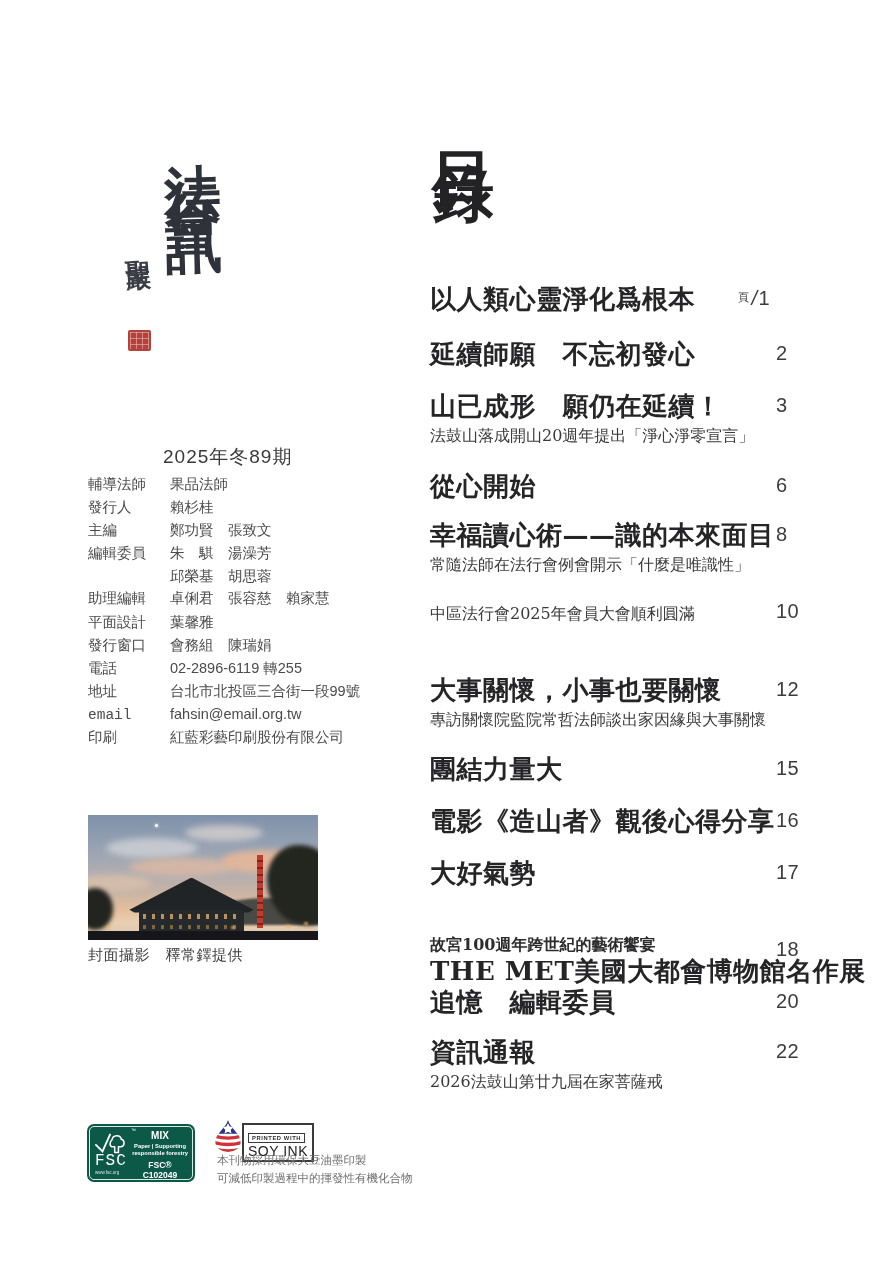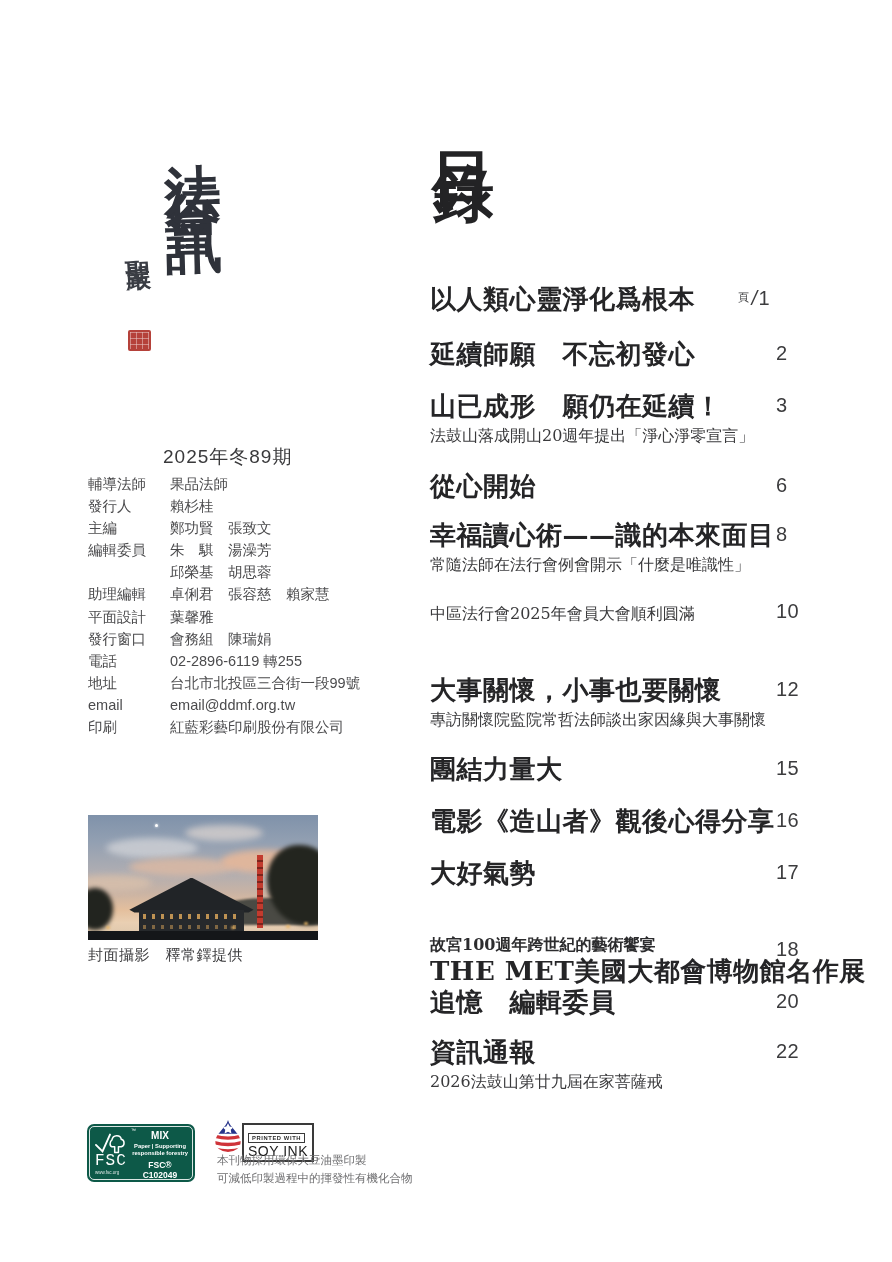--- a/index.html
+++ b/index.html
@@ -35,21 +35,21 @@
   }
   .issue{
     position:absolute;left:163px;top:423px;
     font-size:19px;letter-spacing:1px;color:#39393b;margin-top:21px;
   }
   .staff{
     position:absolute;left:88px;top:473px;width:330px;
     font-size:14.5px;line-height:22.1px;color:#4b4b4d;
   }
   .staff-row{white-space:nowrap;}
-  .staff-label{display:inline-block;width:82px;}
+  .staff-label{display:inline-block;width:82px;font-family:Liberation Mono, monospace;}
   
   .cover-photo{
     position:absolute;left:88px;top:815px;width:230px;height:125px;overflow:hidden;
     background:linear-gradient(180deg,#7f92aa 0%,#93a0b2 22%,#aeadb2 45%,#c9b3a4 62%,#e4bf9d 76%,#e9cfb2 86%,#d9c4ab 100%);
   }
   .cloud{position:absolute;border-radius:50%;filter:blur(3px);}
   .cloud.c1{left:8%;top:18%;width:40%;height:16%;background:#c9ccd2;opacity:.9;}
   .cloud.c2{left:42%;top:8%;width:34%;height:13%;background:#d5cfcd;opacity:.8;}
   .cloud.c3{left:18%;top:34%;width:46%;height:15%;background:#d8b8a4;opacity:.9;}
   .cloud.c4{left:58%;top:28%;width:38%;height:18%;background:#e3b79b;opacity:.95;}
@@ -149,21 +149,21 @@
     <div class="staff-row"><span class="staff-label">輔導法師</span><span class="staff-value">果品法師</span></div>
     <div class="staff-row"><span class="staff-label">發行人</span><span class="staff-value">賴杉桂</span></div>
     <div class="staff-row"><span class="staff-label">主編</span><span class="staff-value">鄭功賢　張致文</span></div>
     <div class="staff-row"><span class="staff-label">編輯委員</span><span class="staff-value">朱　騏　湯澡芳</span></div>
     <div class="staff-row"><span class="staff-label"></span><span class="staff-value">邱榮基　胡思蓉</span></div>
     <div class="staff-row"><span class="staff-label">助理編輯</span><span class="staff-value">卓俐君　張容慈　賴家慧</span></div>
     <div class="staff-row"><span class="staff-label">平面設計</span><span class="staff-value">葉馨雅</span></div>
     <div class="staff-row"><span class="staff-label">發行窗口</span><span class="staff-value">會務組　陳瑞娟</span></div>
     <div class="staff-row"><span class="staff-label">電話</span><span class="staff-value">02-2896-6119 轉255</span></div>
     <div class="staff-row"><span class="staff-label">地址</span><span class="staff-value">台北市北投區三合街一段99號</span></div>
-    <div class="staff-row"><span class="staff-label">email</span><span class="staff-value">email@ddmf.org.tw</span></div>
+    <div class="staff-row"><span class="staff-label">email</span><span class="staff-value">fahsin@email.org.tw</span></div>
     <div class="staff-row"><span class="staff-label">印刷</span><span class="staff-value">紅藍彩藝印刷股份有限公司</span></div>
   </div>
 
   <div class="cover-photo">
     <span class="star"></span>
     <span class="cloud c1"></span>
     <span class="cloud c2"></span>
     <span class="cloud c3"></span>
     <span class="cloud c4"></span>
     <span class="cloud c5"></span>

